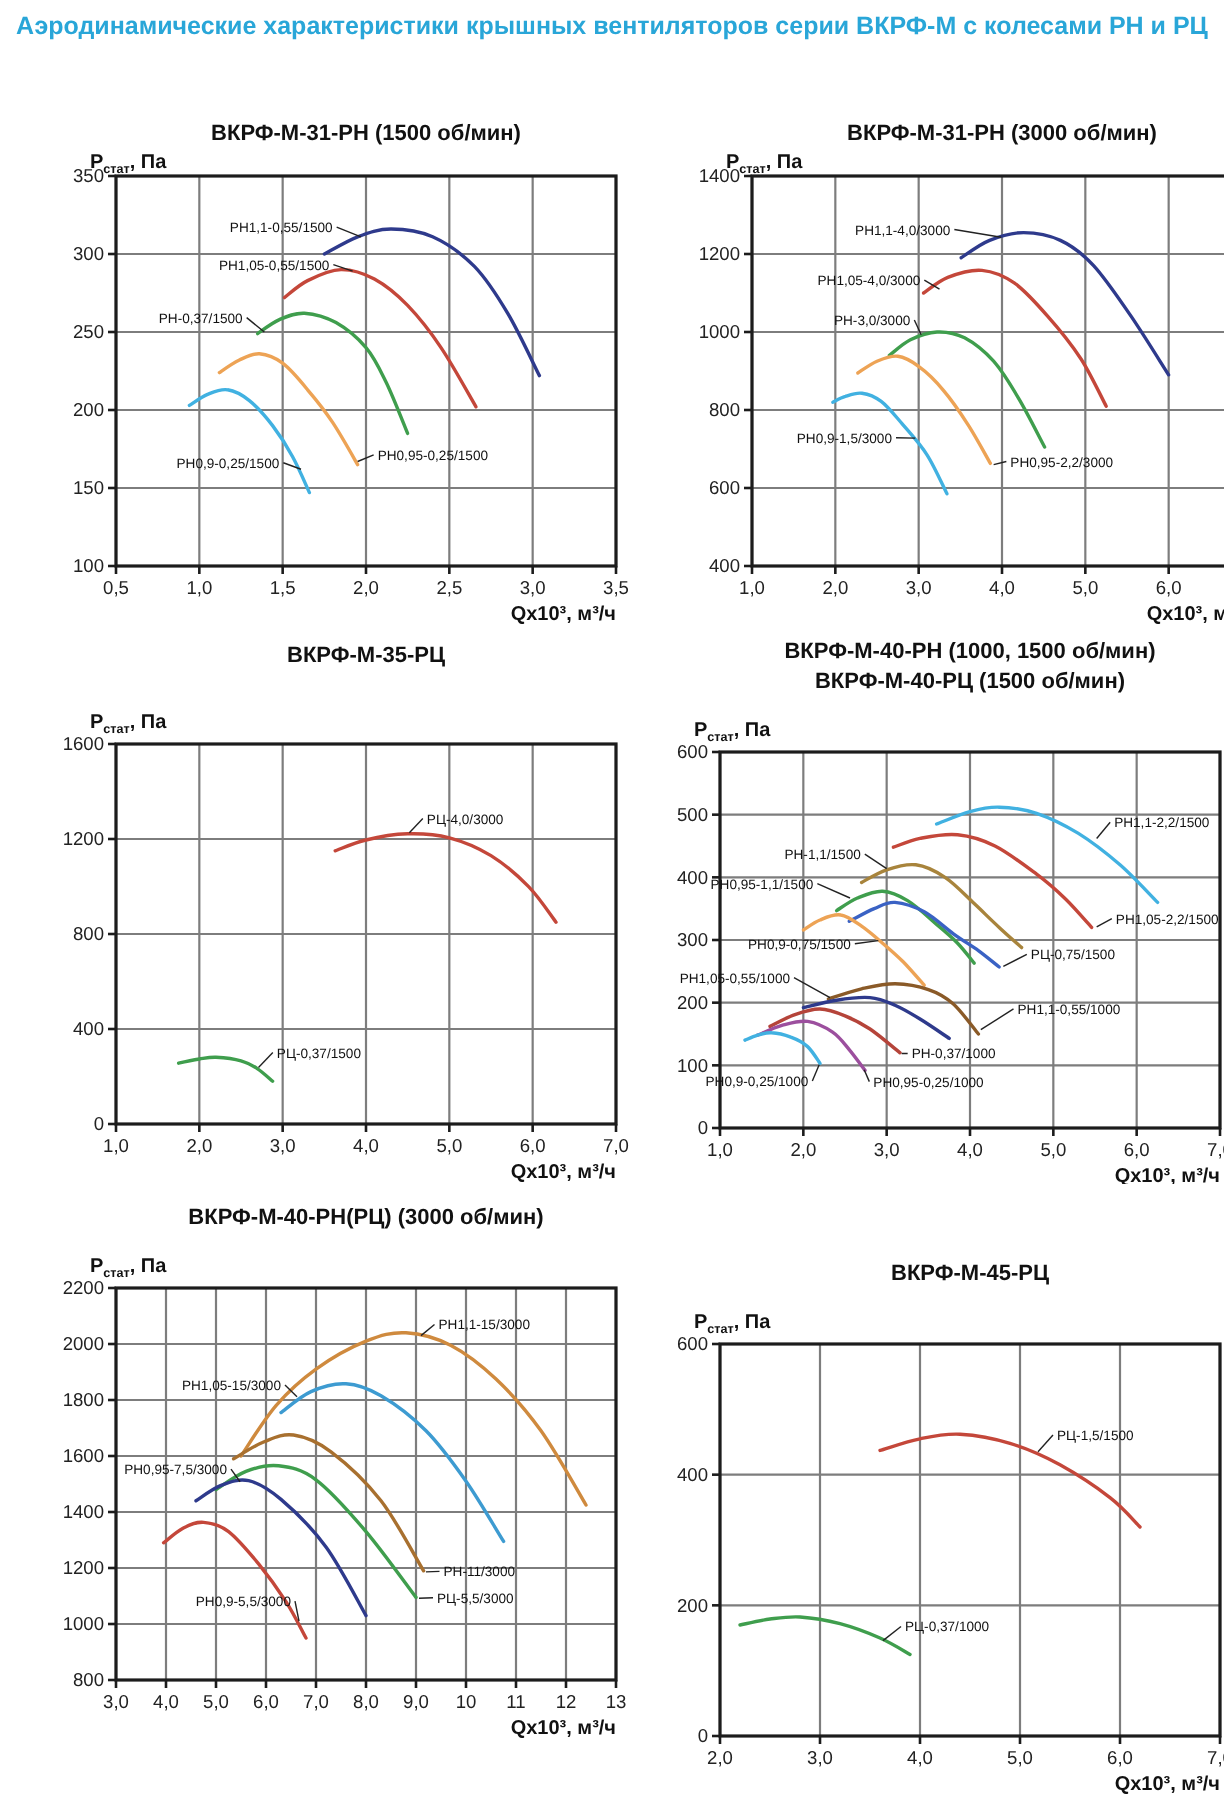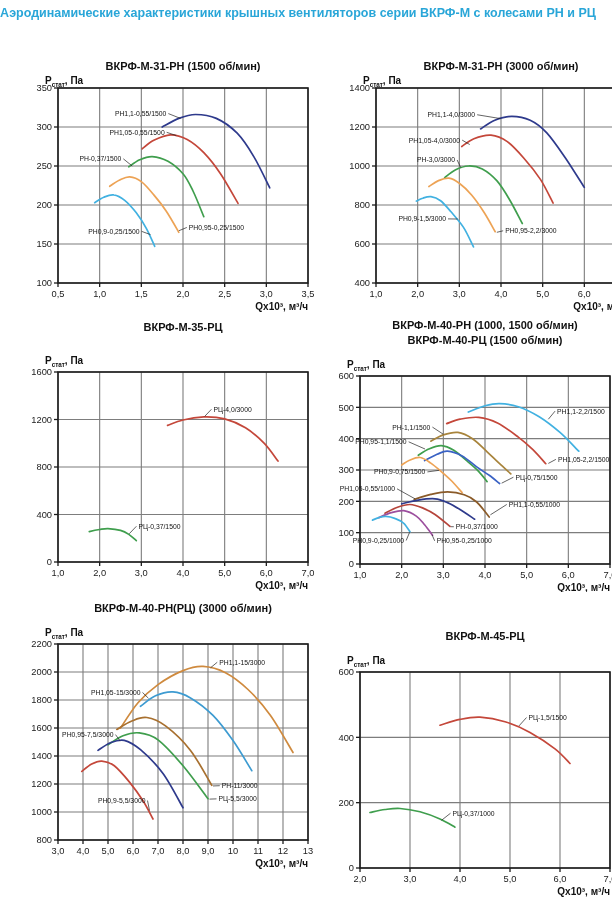--- a/index.html
+++ b/index.html
@@ -1,18 +1,18 @@
 <!DOCTYPE html>
 <html><head>
 <meta charset="utf-8">
 <style>
   html,body{margin:0;padding:0;background:#ffffff;}
   .page{position:relative;width:612px;height:900px;background:#ffffff;overflow:hidden;
         font-family:"Liberation Sans",sans-serif;}
-  .page-title{position:absolute;top:6px;left:0;width:612px;
+  .page-title{position:absolute;top:6px;left:0;width:612px;text-align:center;
         font-size:12.5px;font-weight:bold;margin:0;}
   figure.chart{position:absolute;margin:16px;padding:0;}
   svg{display:block;}
   .ctitle{font-family:"Liberation Sans",sans-serif;font-size:11px;font-weight:bold;fill:#111;}
   .axlab{font-family:"Liberation Sans",sans-serif;font-size:10px;font-weight:bold;fill:#111;}
   .sub{font-size:6.3px;}
   .tick{font-family:"Liberation Sans",sans-serif;font-size:9.3px;fill:#222;}
   .clabel{font-family:"Liberation Sans",sans-serif;font-size:6.8px;fill:#111;}
 </style>
 </head>

